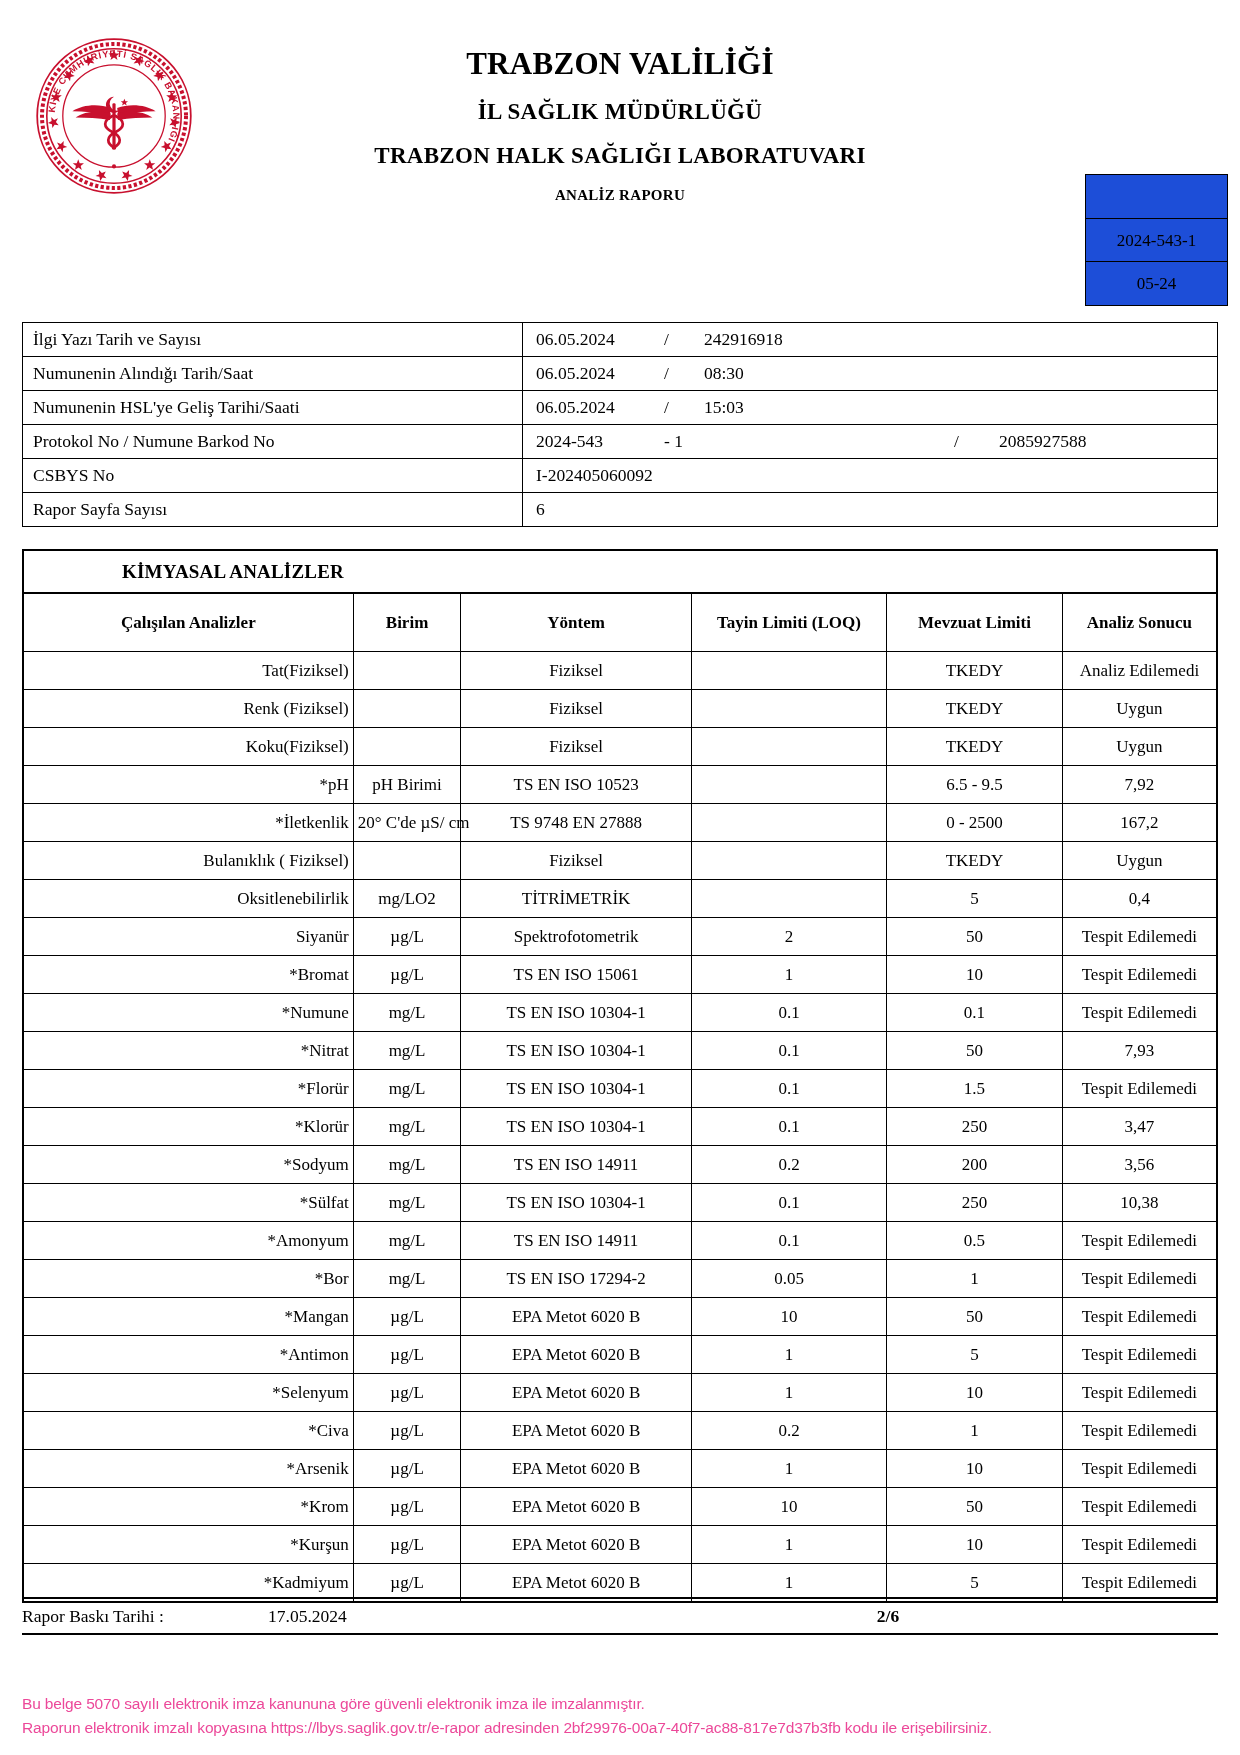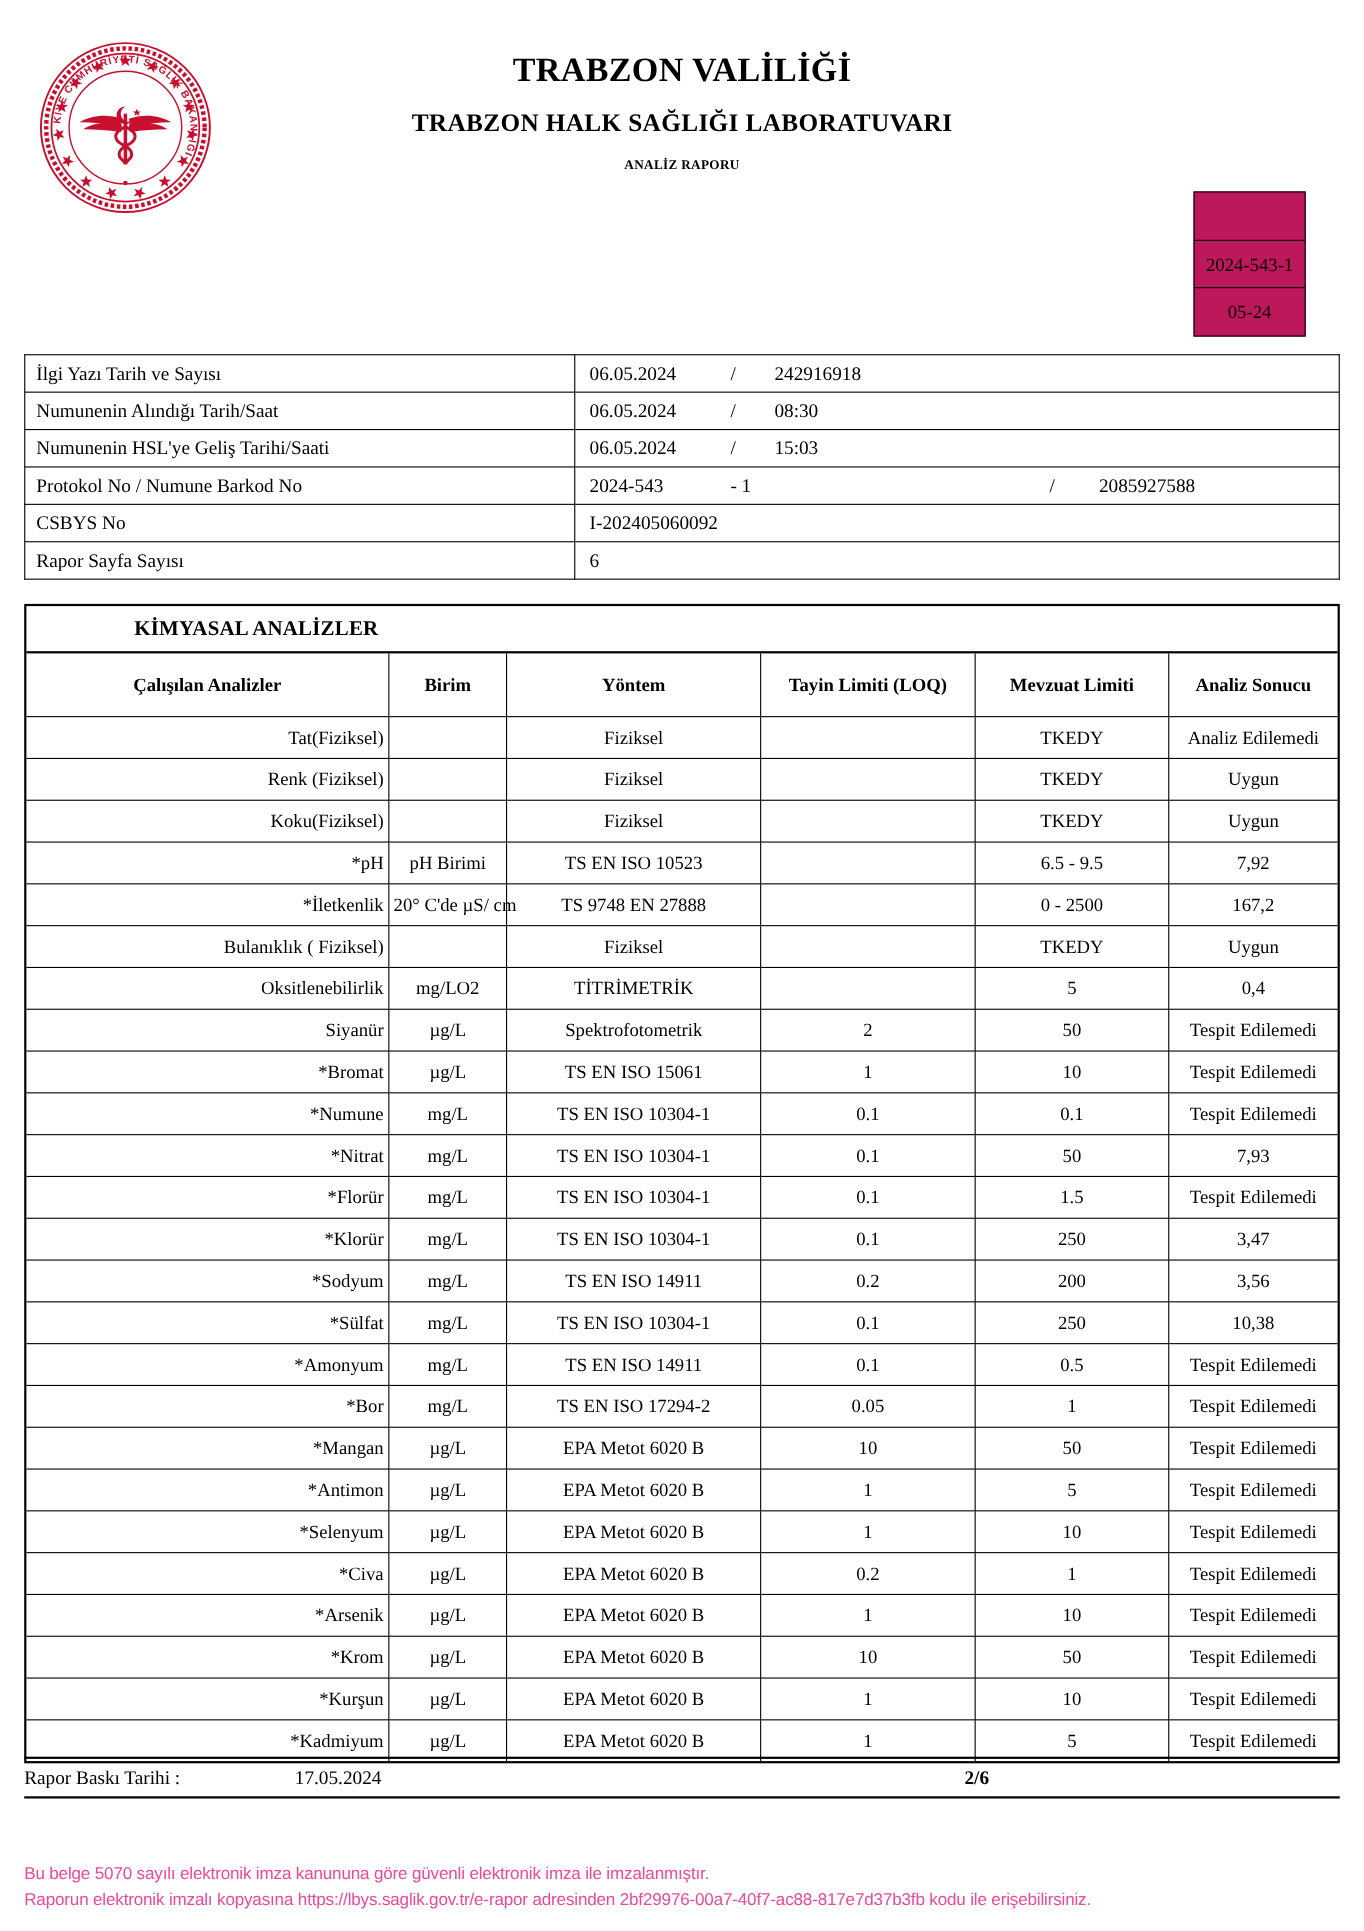--- a/index.html
+++ b/index.html
@@ -47,31 +47,31 @@
   }
   .title-line {
     font-weight: bold;
     letter-spacing: 0.3px;
     line-height: 1.0;
   }
   .t-tc      { font-size: 20px; margin-bottom: 21px; }
   .t-val     { font-size: 31px; margin-bottom: 21px; }
   .t-mud     { font-size: 23px; margin-bottom: 21px; }
   .t-lab     { font-size: 23px; margin-bottom: 21px; }
-  .t-rapor   { font-size: 12px; }
+  .t-rapor   { font-size: 15px; }
 
   
   .report-box {
     position: absolute;
     left: 1085px;
     top: 174px;
-    width: 102px;
+    width: 143px;
     border: 1.6px solid #000;
     box-sizing: border-box;
-    background: #be185d;
+    background: #1d4ed8;
   }
   .report-box .rb-cell {
     height: 43px;
     line-height: 43px;
     text-align: center;
     font-size: 17px;
     border-bottom: 1.6px solid #000;
     box-sizing: border-box;
     white-space: nowrap;
   }
@@ -289,20 +289,21 @@
 
           <path d="M-2,-18 C-14,-12 -14,-4 -2,2 C10,8 10,16 -1,22" fill="none" stroke="#C8102E" stroke-width="3.4" stroke-linecap="round"></path>
           <path d="M2,-18 C14,-12 14,-4 2,2 C-10,8 -10,16 1,22" fill="none" stroke="#C8102E" stroke-width="3.4" stroke-linecap="round"></path>
         </g>
         <circle cx="100" cy="163" r="2.6" fill="#C8102E"></circle>
       </svg>
     </div>
 
     <div class="title-block">
       <div class="title-line t-val">TRABZON VALİLİĞİ</div>
+      <div class="title-line t-mud">İL SAĞLIK MÜDÜRLÜĞÜ</div>
       <div class="title-line t-lab">TRABZON HALK SAĞLIĞI LABORATUVARI</div>
       <div class="title-line t-rapor">ANALİZ RAPORU</div>
     </div>
 
     <div class="report-box">
       <div class="rb-cell rb-empty"></div>
       <div class="rb-cell">2024-543-1</div>
       <div class="rb-cell">05-24</div>
     </div>
   </div>

